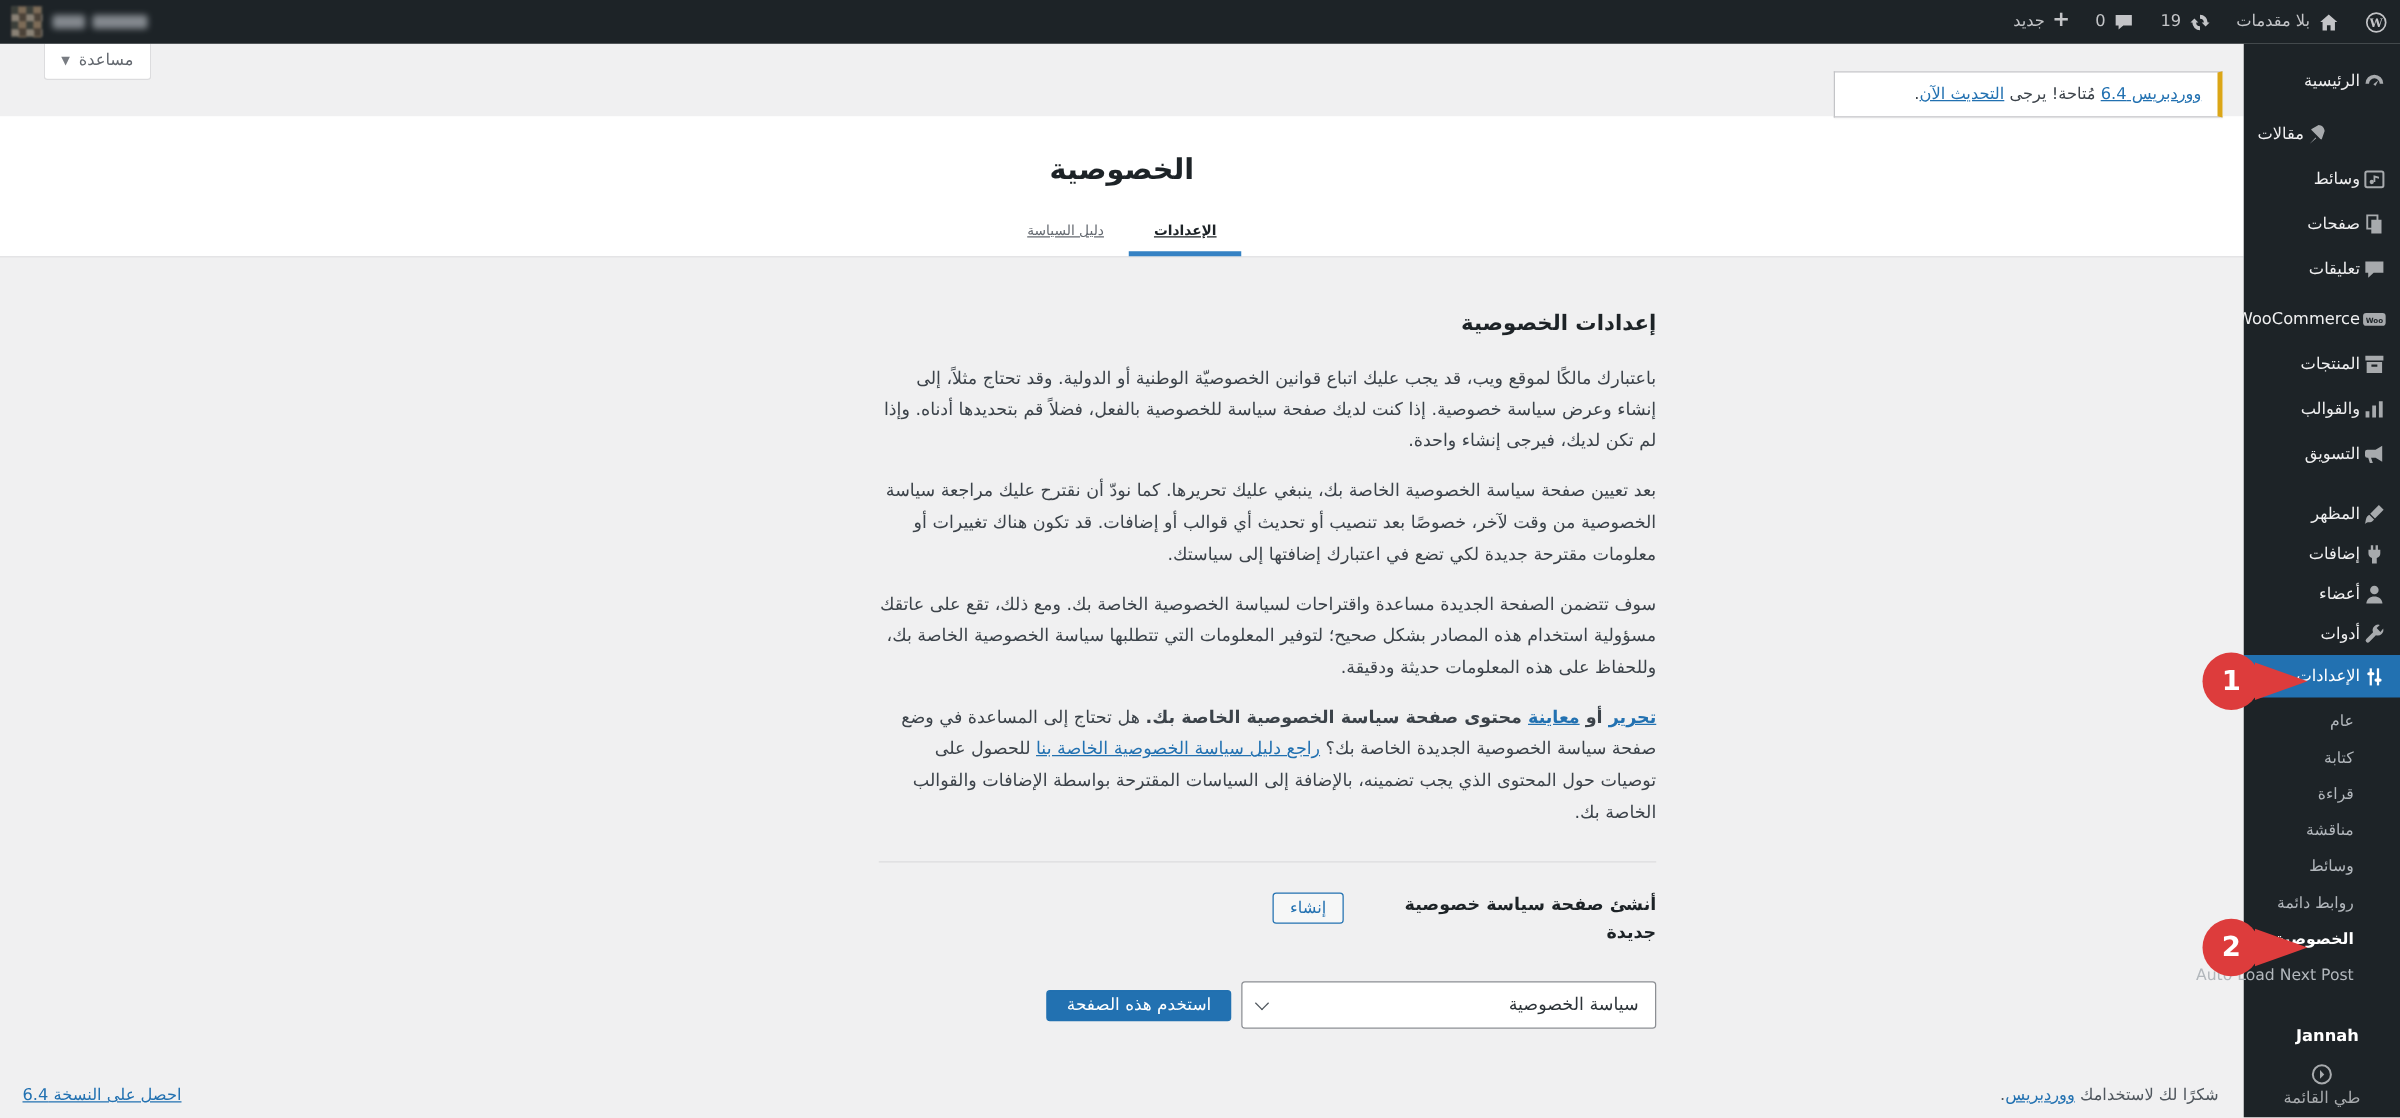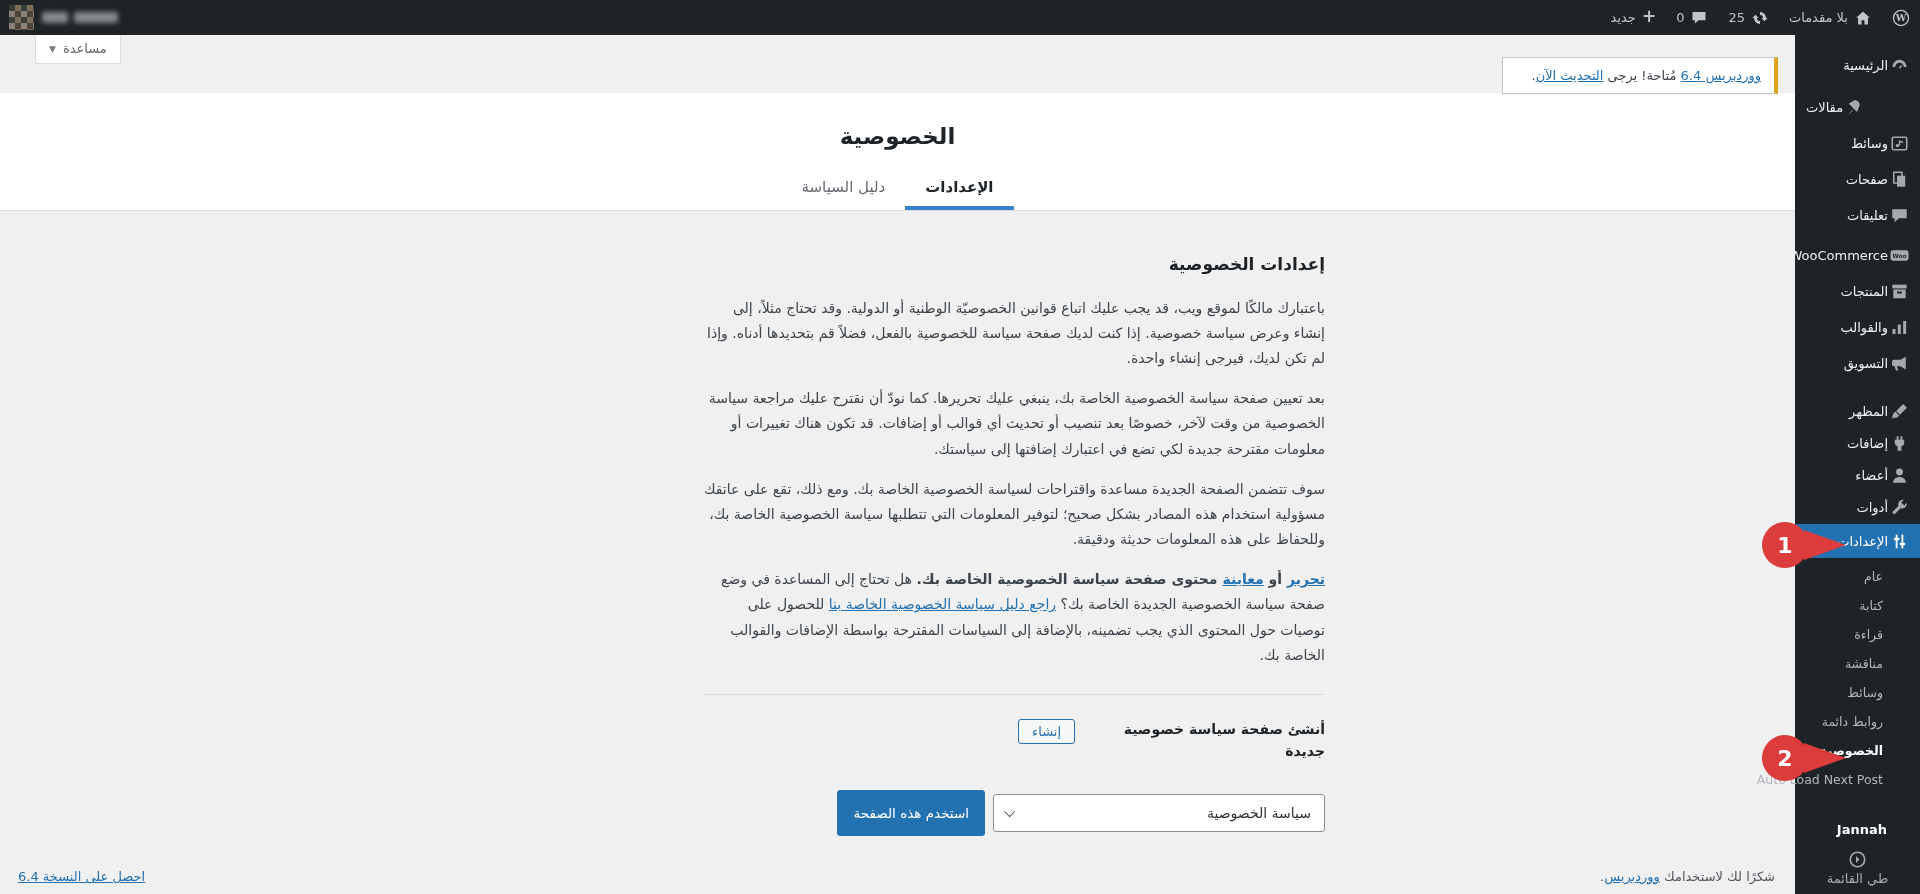--- a/index.html
+++ b/index.html
@@ -40,45 +40,45 @@
   .mi.collapse { height:22px; margin-top:10px; color:#a7aaad; font-size:13px;flex-direction:column; }
 
   
   #content { position:absolute; top:35px; right:125px; left:0; bottom:0; background:#f0f0f1; overflow:hidden; }
 
   #help-tab { position:absolute; top:0; left:35px; background:#fff; border:1px solid #dcdcde; border-top:none;
     border-radius:0 0 3px 3px; padding:6px 13px 7px; font-size:13px; color:#646970; display:flex; gap:7px;
     align-items:center; cursor:pointer; z-index:5; }
   #help-tab .caret { font-size:9px; color:#787c82; }
 
-  #update-notice { position:absolute; top:22px; right:17px; width:276px; background:#fff;
+  #update-notice { position:absolute; top:22px; right:17px; width:311px; background:#fff;
     border:1px solid #c3c4c7; border-right:4px solid #dba617; box-shadow:0 1px 1px rgba(0,0,0,.04);
     padding:10px 13px; font-size:13px; color:#3c434a; z-index:5; }
 
   #header-band { margin-top:58px; background:#fff; border-bottom:1px solid #dcdcde; padding-top:30px; }
   #page-title { text-align:center; font-size:23px; font-weight:600; color:#1d2327; }
   #tabs { display:flex; justify-content:center; margin-top:16px; }
-  .tab { padding:13px 20px 14px; font-size:15px; color:#646970; cursor:pointer; }
+  .tab { padding:13px 20px 14px; font-size:11px; color:#646970; cursor:pointer;text-decoration:underline; }
   .tab.active { color:#1d2327; font-weight:bold; border-bottom:4px solid #3582c4; padding-bottom:10px; }
 
   #body-col { width:622px; margin-right:470px; padding-top:38px; font-size:14px; color:#3c434a;
     line-height:1.8; text-align:right; }
   #section-heading { font-size:17px; font-weight:bold; color:#1d2327; margin-bottom:16px; }
   #body-col p { margin-bottom:15px; }
   #body-col hr { border:none; border-top:1px solid #dcdcde; margin:26px 0 24px; }
   .plink { color:#2271b1; }
 
   .form-row { display:flex; margin-bottom:28px; align-items:flex-start; }
   .form-label { width:250px; padding-left:26px; font-weight:bold; color:#1d2327; font-size:14px;
     line-height:1.55; order:0; flex:none; }
   .form-ctl { flex:1; display:flex; justify-content:flex-start; gap:8px; align-items:center; }
   .btn-secondary { background:#f6f7f7; border:1px solid #2271b1; color:#2271b1; border-radius:3px;
     padding:4px 13px; font-size:13px; cursor:pointer; font-family:inherit; }
   .btn-primary { background:#2271b1; border:1px solid #2271b1; color:#fff; border-radius:3px;
-    height:46px; padding:0 15px; font-size:13.5px; cursor:pointer; font-family:inherit; }
+    height:25px; padding:0 15px; font-size:13.5px; cursor:pointer; font-family:inherit; }
   .select { width:332px; height:38px; background:#fff; border:1px solid #8c8f94; border-radius:3px;
     display:flex; align-items:center; justify-content:space-between; padding:0 13px; font-size:14px;
     color:#2c3338; cursor:pointer; }
   .select .chev { width:8px; height:8px; border-left:1.8px solid #50575e; border-bottom:1.8px solid #50575e;
     transform:rotate(-45deg) translateY(-2px); }
 
   #footer { position:absolute; bottom:10px; right:20px; left:18px; display:flex;
     justify-content:space-between; align-items:center; font-size:13px; color:#50575e; }
 
   
@@ -109,21 +109,21 @@
           </svg>
       </span>
       <span>بلا مقدمات</span>
     </div>
     <div class="ab-item">
       <span>
         <svg viewBox="0 0 20 20">
             <path d="M10 3.2a6.8 6.8 0 016.8 6.8h1.7L15 13.5 11.5 10h1.9A3.4 3.4 0 0010 6.6zM10 16.8A6.8 6.8 0 013.2 10H1.5L5 6.5 8.5 10H6.6a3.4 3.4 0 003.4 3.4z"></path>
           </svg>
       </span>
-      <span>25</span>
+      <span>19</span>
     </div>
     <div class="ab-item">
       <span>
         <svg viewBox="0 0 20 20">
             <path d="M2.8 3.4h14.4v9.2h-7.6l-4.2 3.6v-3.6H2.8z"></path>
           </svg>
       </span>
       <span>0</span>
     </div>
     <div class="ab-item">

